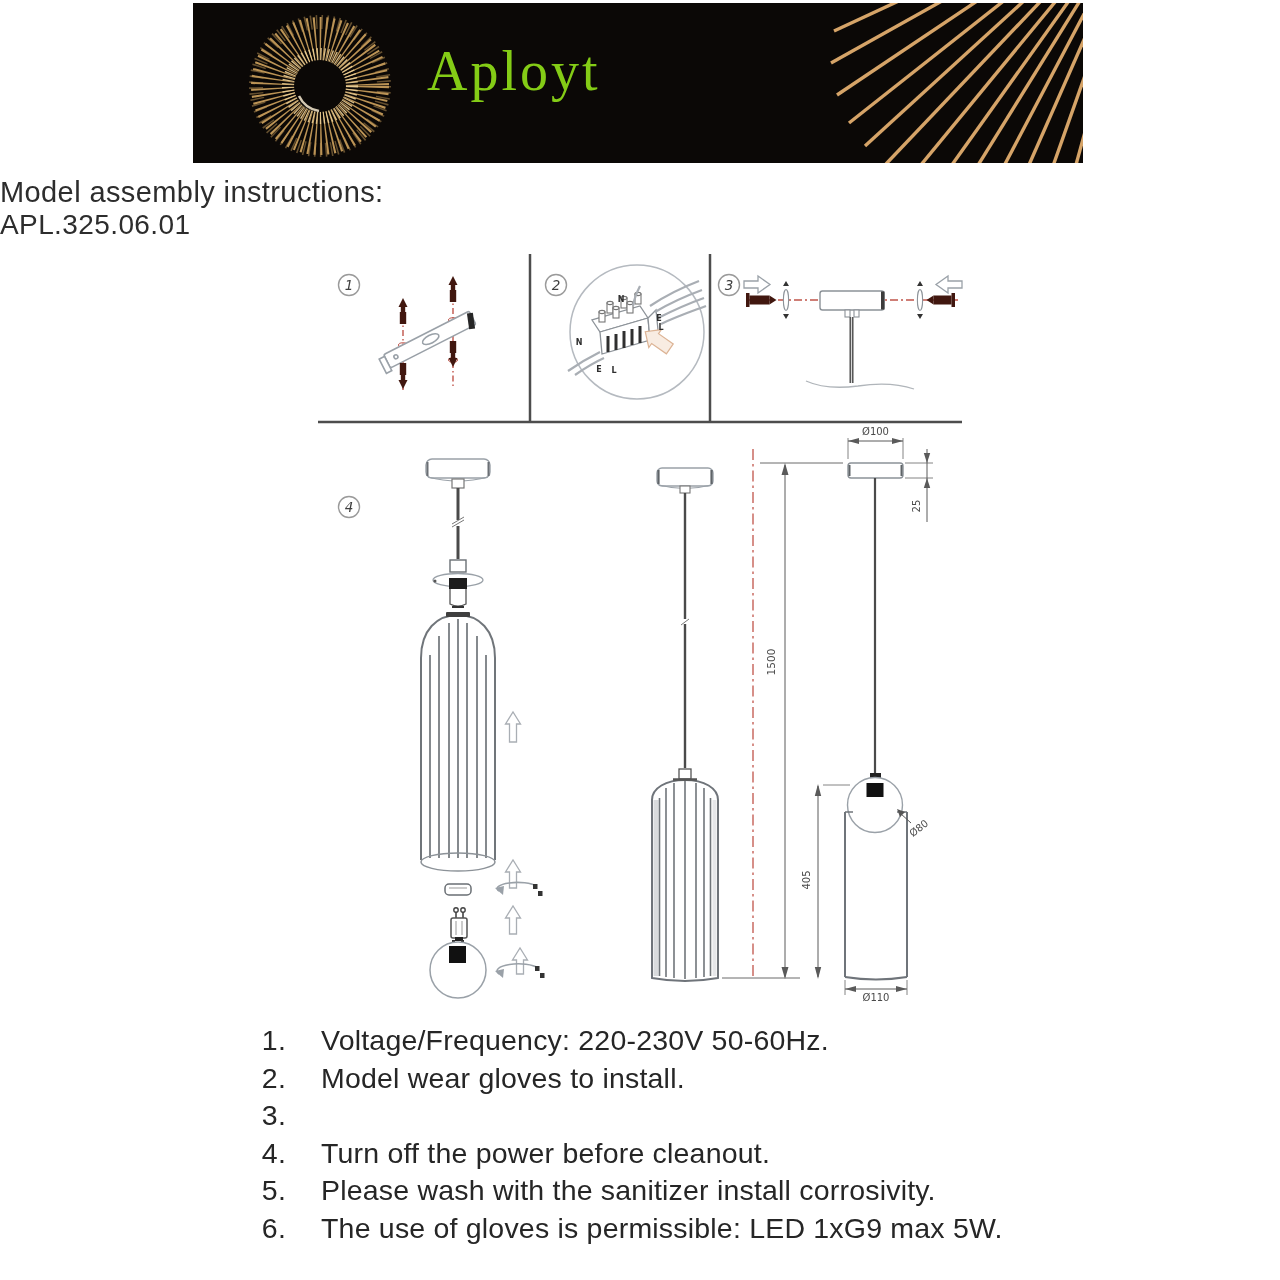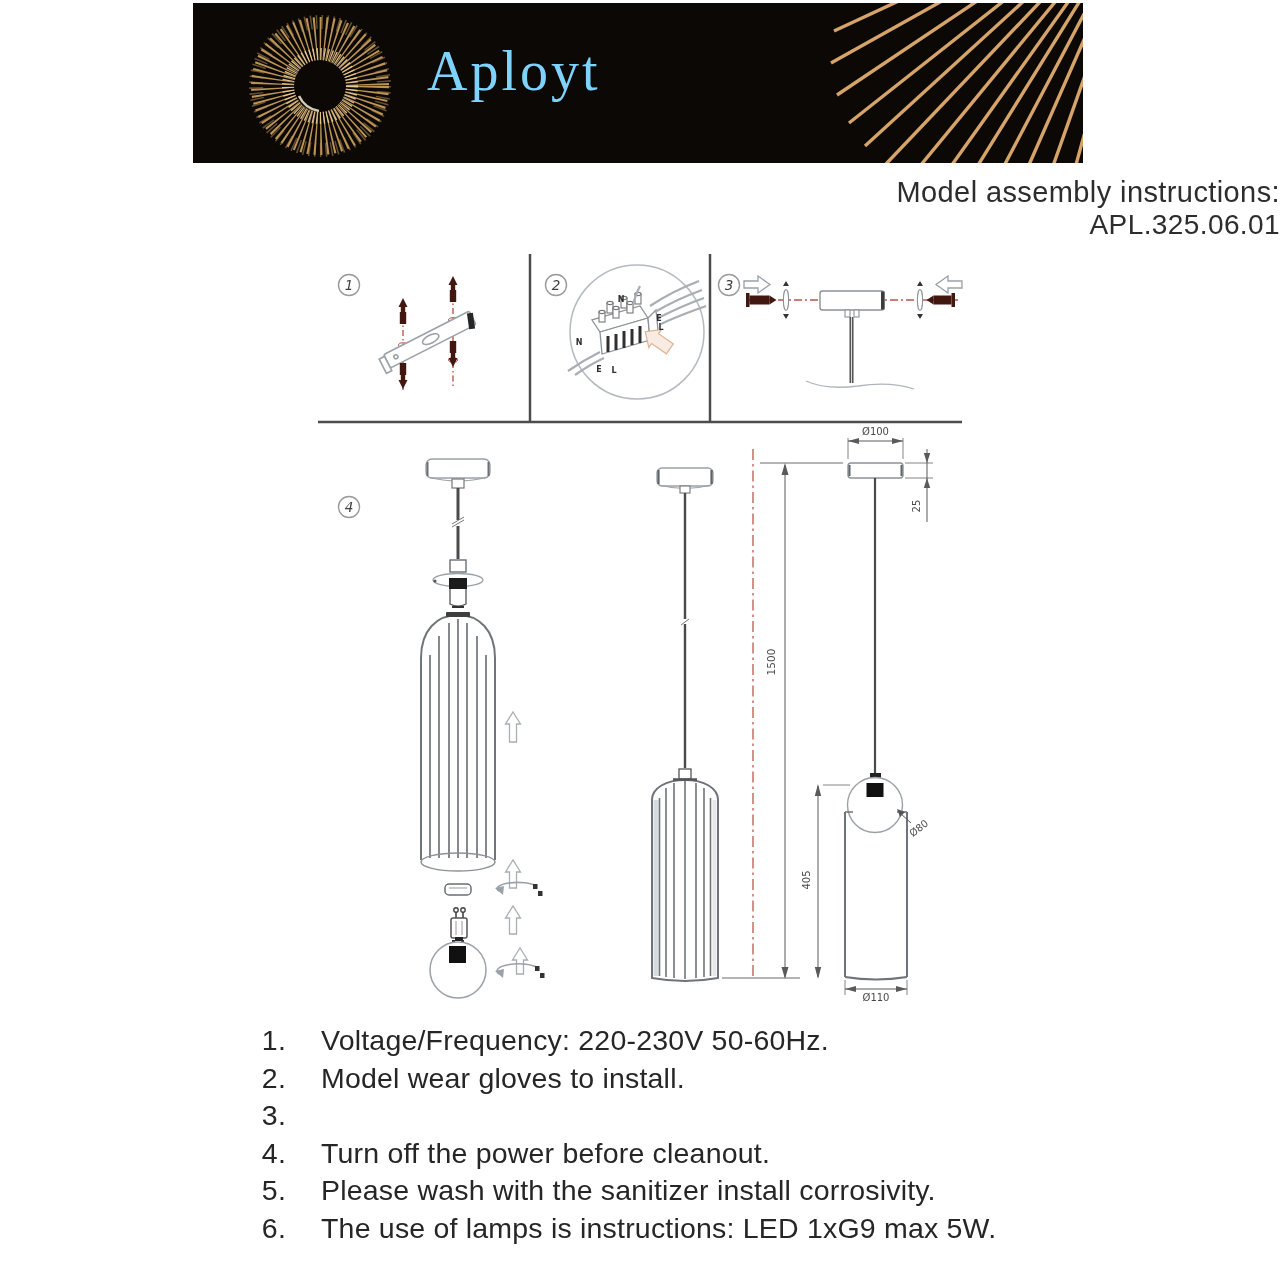--- a/index.html
+++ b/index.html
@@ -2,23 +2,23 @@
 <html><head>
 <meta charset="utf-8">
 <style>
   html,body{margin:0;padding:0;background:#ffffff;}
   #page{position:relative;width:1280px;height:1280px;background:#ffffff;overflow:hidden;
         font-family:"Liberation Sans",sans-serif;}
   
   #banner{position:absolute;left:193px;top:3px;width:890px;height:160px;background:#0b0806;overflow:hidden;}
   #banner svg{position:absolute;left:0;top:0;}
   #brand{position:absolute;left:234px;top:36px;font-family:"Liberation Serif",serif;
-         font-size:56px;font-weight:400;letter-spacing:3px;color:#7dd3fc;}
+         font-size:56px;font-weight:400;letter-spacing:3px;color:#84cc16;}
   
-  #titleblock{position:absolute;left:0;top:176px;width:1280px;text-align:right;color:#2d2d2d;}
+  #titleblock{position:absolute;left:0;top:176px;width:1280px;text-align:left;color:#2d2d2d;}
   #titleblock .h1{font-size:29px;letter-spacing:.4px;}
   #titleblock .h2{font-size:28px;margin-top:0;letter-spacing:.4px;}
   
   #drawing{position:absolute;left:0;top:0;width:1280px;height:1280px;pointer-events:none;}
   
   #ilist{position:absolute;left:254px;top:1024px;width:850px;color:#262626;}
   .irow{display:flex;align-items:baseline;height:37.6px;font-size:28.5px;letter-spacing:.2px;}
   .inum{width:32px;text-align:right;flex:0 0 auto;}
   .itxt{margin-left:35px;white-space:nowrap;}
   text{font-family:"DejaVu Sans",sans-serif;}
@@ -398,17 +398,17 @@
     <div class="irow">
       <span class="inum">4.</span>
       <span class="itxt">Turn off the power before cleanout.</span>
     </div>
     <div class="irow">
       <span class="inum">5.</span>
       <span class="itxt">Please wash with the sanitizer install corrosivity.</span>
     </div>
     <div class="irow">
       <span class="inum">6.</span>
-      <span class="itxt">The use of lamps is instructions: LED 1xG9 max 5W.</span>
+      <span class="itxt">The use of gloves is permissible: LED 1xG9 max 5W.</span>
     </div>
   </div>
 
 </div>
 
 </body></html>

